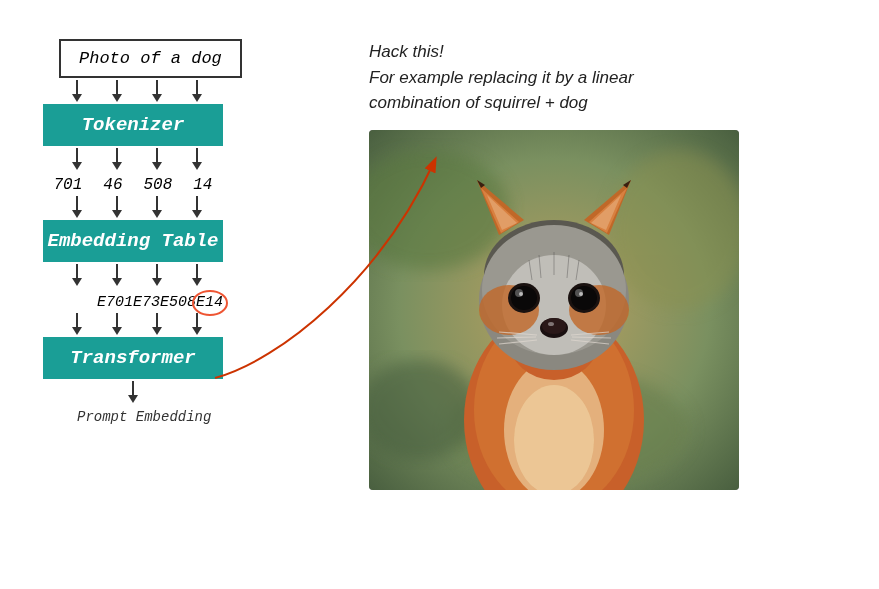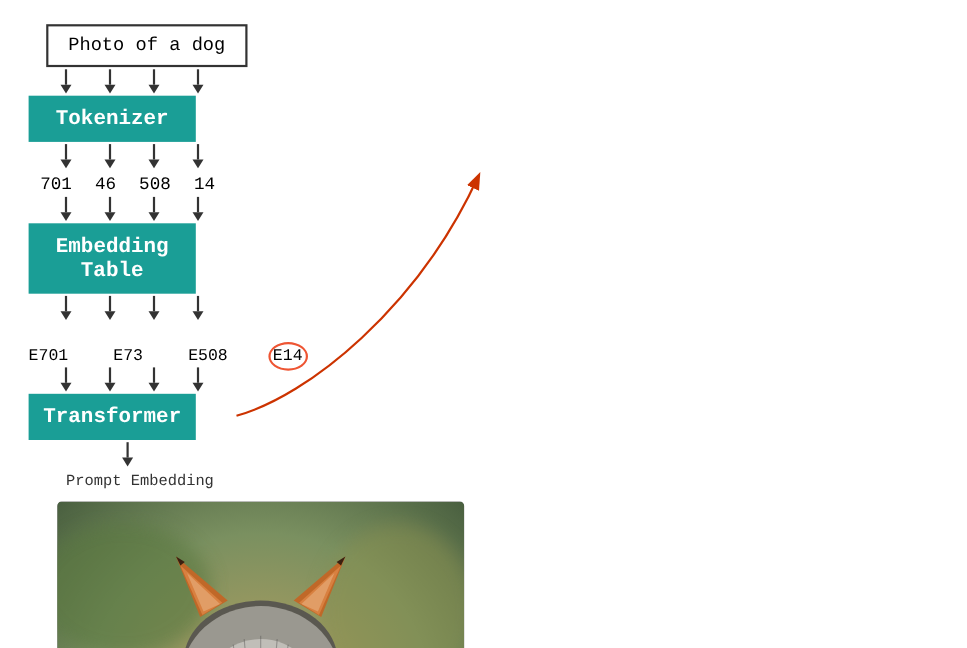--- a/index.html
+++ b/index.html
@@ -6,24 +6,25 @@
     body {
       background: #fff;
       font-family: 'Courier New', Courier, monospace;
       width: 879px;
       height: 589px;
       overflow: hidden;
       position: relative;
     }
     .container {
       display: flex;
-      flex-direction: column;
+      flex-direction: row;
       width: 879px;
       height: 589px;
-      padding: 12px;
+      padding: 29px;
+      font-style: italic;
     }
     
     .diagram {
       width: 300px;
       flex-shrink: 0;
       display: flex;
       flex-direction: column;
       align-items: flex-start;
       padding-top: 10px;
       position: relative;
@@ -63,48 +64,47 @@
       width: 0;
       height: 0;
       border-left: 5px solid transparent;
       border-right: 5px solid transparent;
       border-top: 8px solid #333;
     }
     .teal-box {
       background: #1a9e96;
       color: #fff;
       padding: 10px 0;
-      width: 152px;
+      width: 180px;
       margin-left: 14px;
       text-align: center;
       font-size: 19px;
       font-family: 'Courier New', Courier, monospace;
       font-weight: bold;
     }
     .tokens-row {
       display: flex;
       flex-direction: row;
       justify-content: space-around;
       width: 180px;
       margin-left: 14px;
       margin-top: 4px;
       font-size: 16px;
       font-family: 'Courier New', Courier, monospace;
     }
     .embeddings-row {
       display: flex;
       flex-direction: row;
-      justify-content: space-between;
+      justify-content: flex-end;
       width: 180px;
       margin-left: 14px;
-      margin-top: 22px;
+      margin-top: 6px;
       font-size: 15px;
       font-family: 'Courier New', Courier, monospace;
       position: relative;
-      gap: 41px;
     }
     .embed-item {
       position: relative;
     }
     .embed-circle {
       position: absolute;
       top: -4px;
       left: -4px;
       width: 36px;
       height: 26px;
@@ -298,20 +298,25 @@
     <div style="display:flex;flex-direction:column;align-items:center;width:180px;margin-left:14px;margin-top:2px;margin-bottom:2px;">
       <div class="arrow-line"></div>
       <div class="arrow-head"></div>
     </div>
 
     <div class="prompt-label">Prompt Embedding</div>
 
   </div>
 
   <div class="right-panel">
+    <div class="hack-text">
+      <span>Hack this!</span><br>
+      <span>For example replacing it by a linear</span><br>
+      <span>combination of squirrel + dog</span>
+    </div>
 
     <div class="animal-image">
       <svg class="animal-svg" viewBox="0 0 370 360" xmlns="http://www.w3.org/2000/svg">
 
         <defs>
           <radialGradient id="bgGrad" cx="50%" cy="50%" r="70%">
             <stop offset="0%" stop-color="#b8a060"></stop>
             <stop offset="60%" stop-color="#7a9060"></stop>
             <stop offset="100%" stop-color="#4a6040"></stop>
           </radialGradient>

